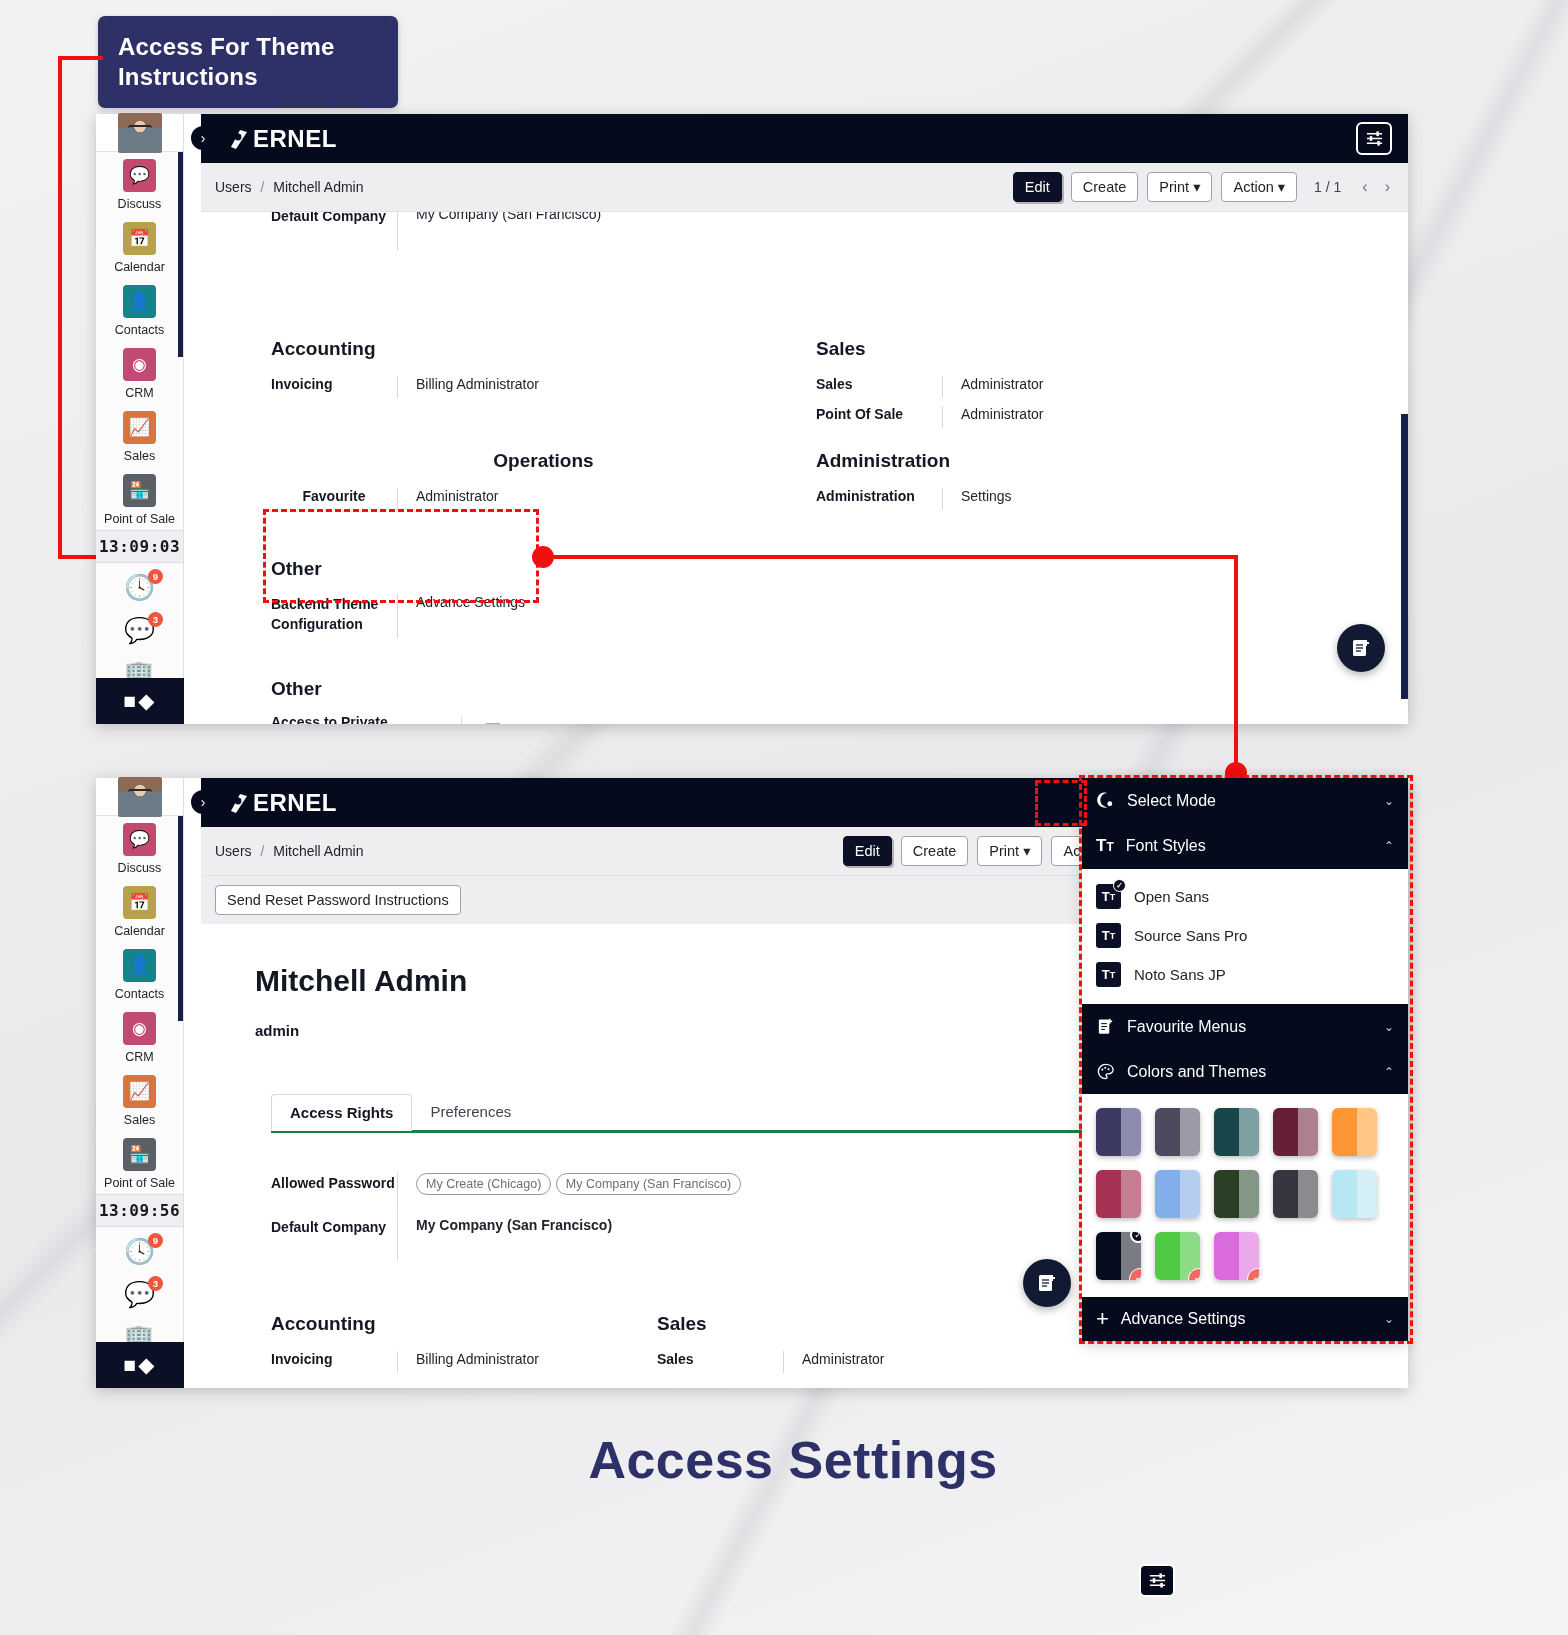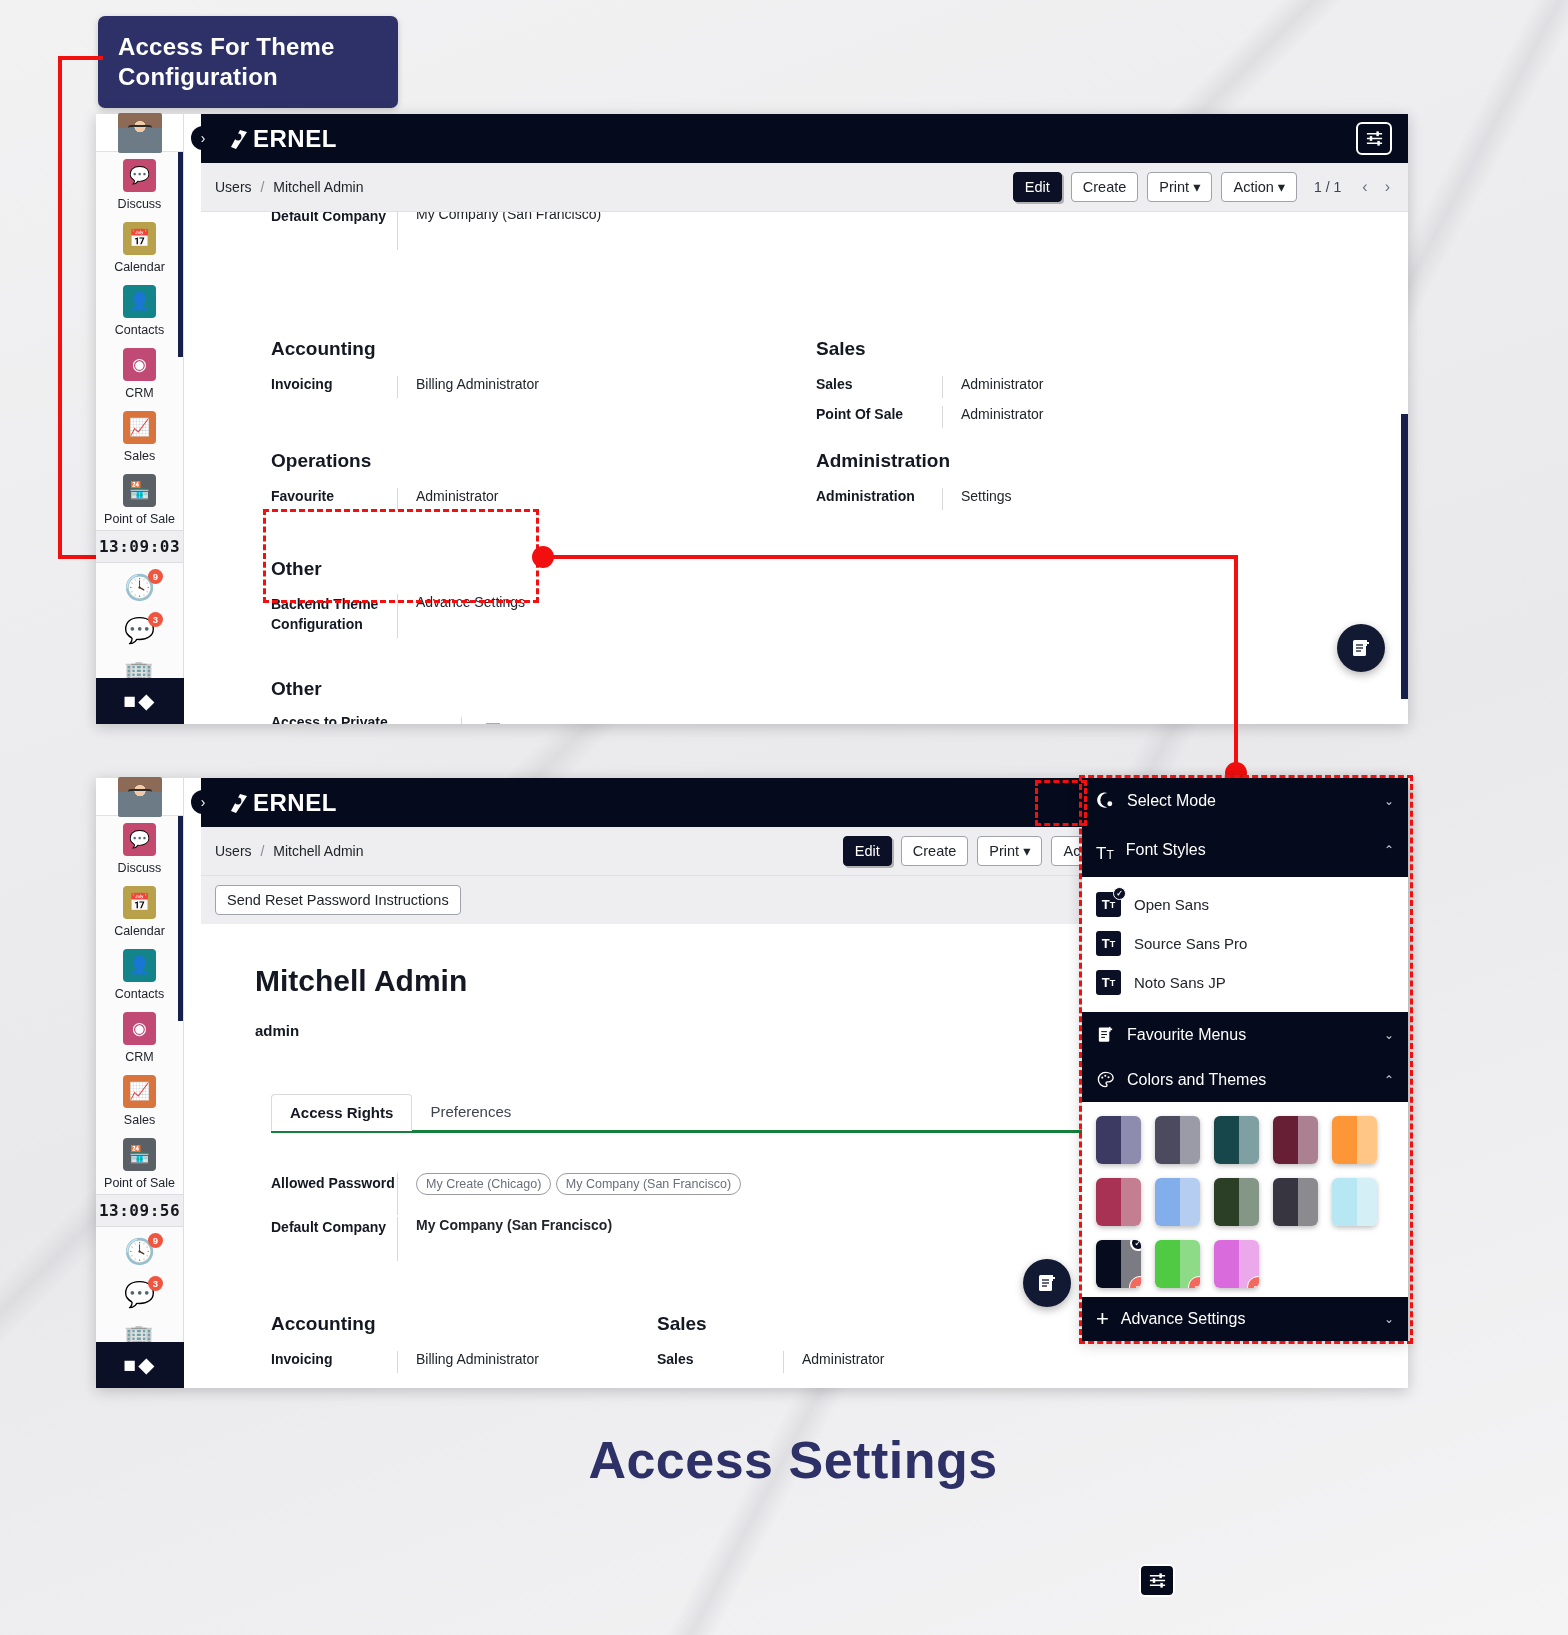--- a/index.html
+++ b/index.html
@@ -122,21 +122,21 @@
     border:1.5px solid #fff; }
 
   .bigtitle{ position:absolute; width:100%; text-align:center; color:#2d3167;
     font-size:52px; font-weight:bold; letter-spacing:.5px; }
 </style>
 </head>
 <body>
 
 <div class="callout">
   <div>Access For Theme</div>
-  <div>Configuration</div>
+  <div>Instructions</div>
 </div>
 
 <div class="rline" style="left:58px; top:56px; width:45px; height:4px;"></div>
 <div class="rline" style="left:58px; top:56px; width:4px; height:503px;"></div>
 <div class="rline" style="left:58px; top:555px; width:210px; height:4px;"></div>
 <div class="dot" style="left:248px; top:546px;"></div>
 
 <div class="window" style="left:96px; top:114px; width:1312px; height:610px;">
 
   <div class="sidebar" style="position:absolute; left:0; top:0; width:88px; height:610px;">
@@ -265,21 +265,21 @@
         </div>
         <div class="f-row" style="margin-top:8px;">
           <div class="f-lbl" style="width:126px;">Point Of Sale</div>
           <div class="f-div" style="height:22px;"></div>
           <div class="f-val" style="padding-left:18px;">Administrator</div>
         </div>
       </div>
     </div>
 
     <div style="display:flex; padding:22px 0 0 46px;">
-      <div style="width:545px;">
+      <div style="width:545px;text-align:center;">
         <div class="grp-title">Operations</div>
         <div class="f-row" style="margin-top:16px;">
           <div class="f-lbl" style="width:126px;">Favourite</div>
           <div class="f-div" style="height:22px;"></div>
           <div class="f-val" style="padding-left:18px;">Administrator</div>
         </div>
       </div>
       <div style="width:545px;">
         <div class="grp-title">Administration</div>
         <div class="f-row" style="margin-top:16px;">
@@ -519,21 +519,21 @@
   <div class="tp-head">
     <svg width="19" height="19" viewBox="0 0 20 20" style="margin-right:12px;">
       <path d="M12 2 A8 8 0 1 0 12 17 A6.5 6.5 0 1 1 12 2 Z" fill="#fff"></path>
       <circle cx="14.5" cy="13.5" r="2.6" fill="#fff"></circle>
     </svg>
     <span>Select Mode</span>
     <span class="chev">⌄</span>
   </div>
 
   <div class="tp-head">
-    <span style="margin-right:12px; font-weight:normal; font-size:17px;margin-top:8px;">T<span style="font-size:12px;">T</span></span>
+    <span style="margin-right:12px; font-weight:bold; font-size:17px;">T<span style="font-size:12px;">T</span></span>
     <span>Font Styles</span>
     <span class="chev">⌃</span>
   </div>
   <div class="tp-body" style="padding:8px 0 10px;">
     <div class="font-row">
       <span class="tticon">T<span style="font-size:9px;">T</span>
         <span class="check">✓</span></span>
       <span>Open Sans</span>
     </div>
     <div class="font-row">

